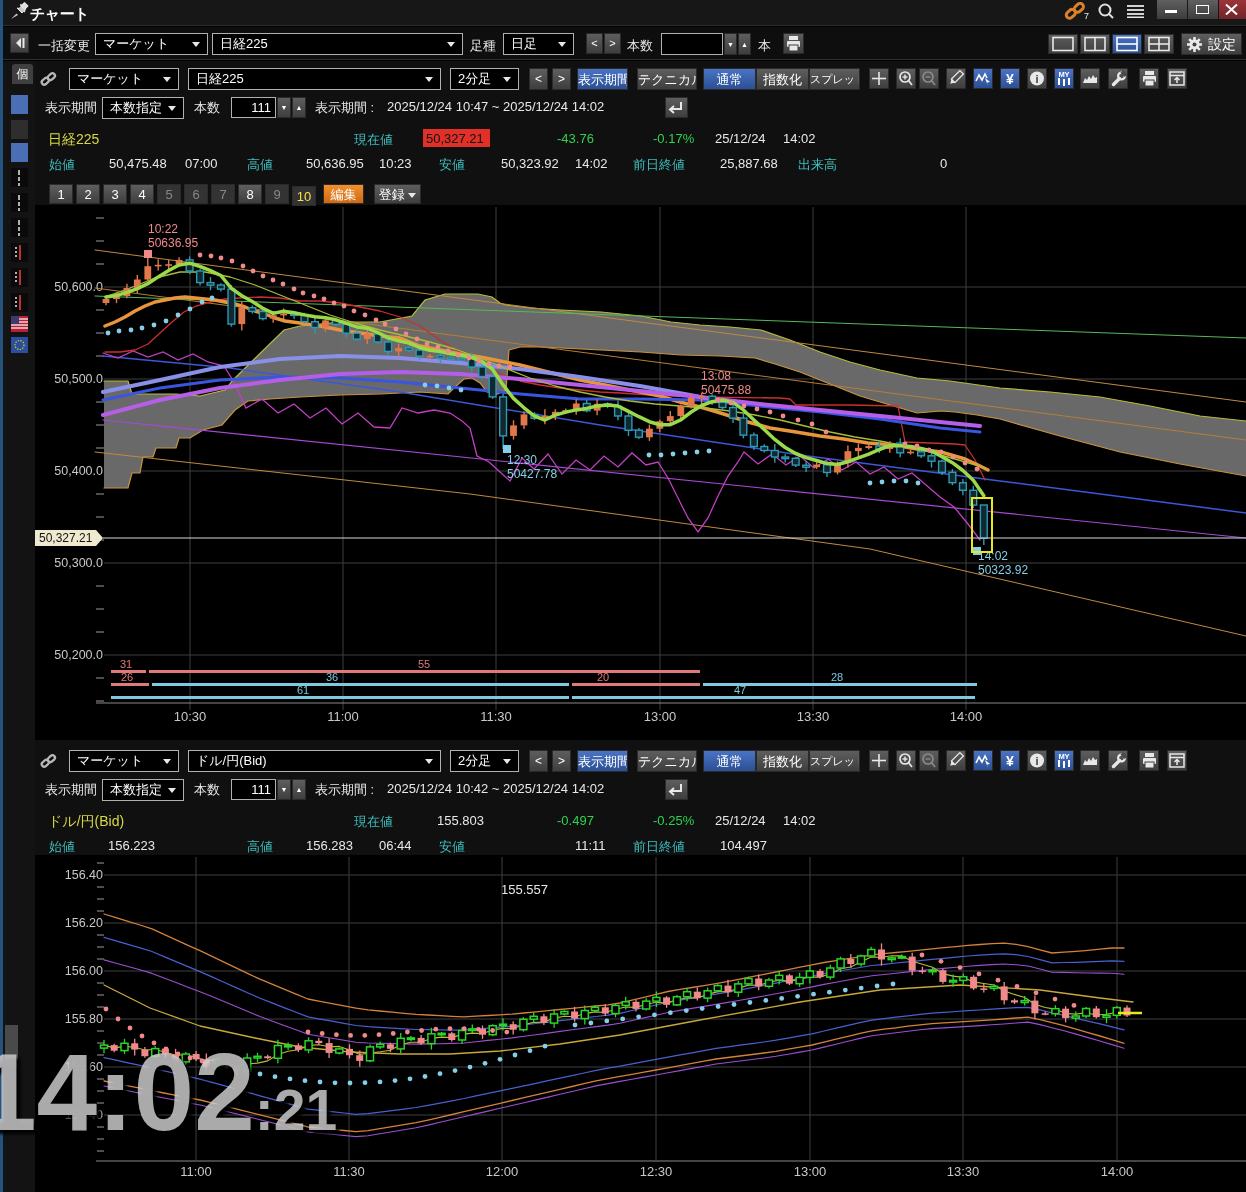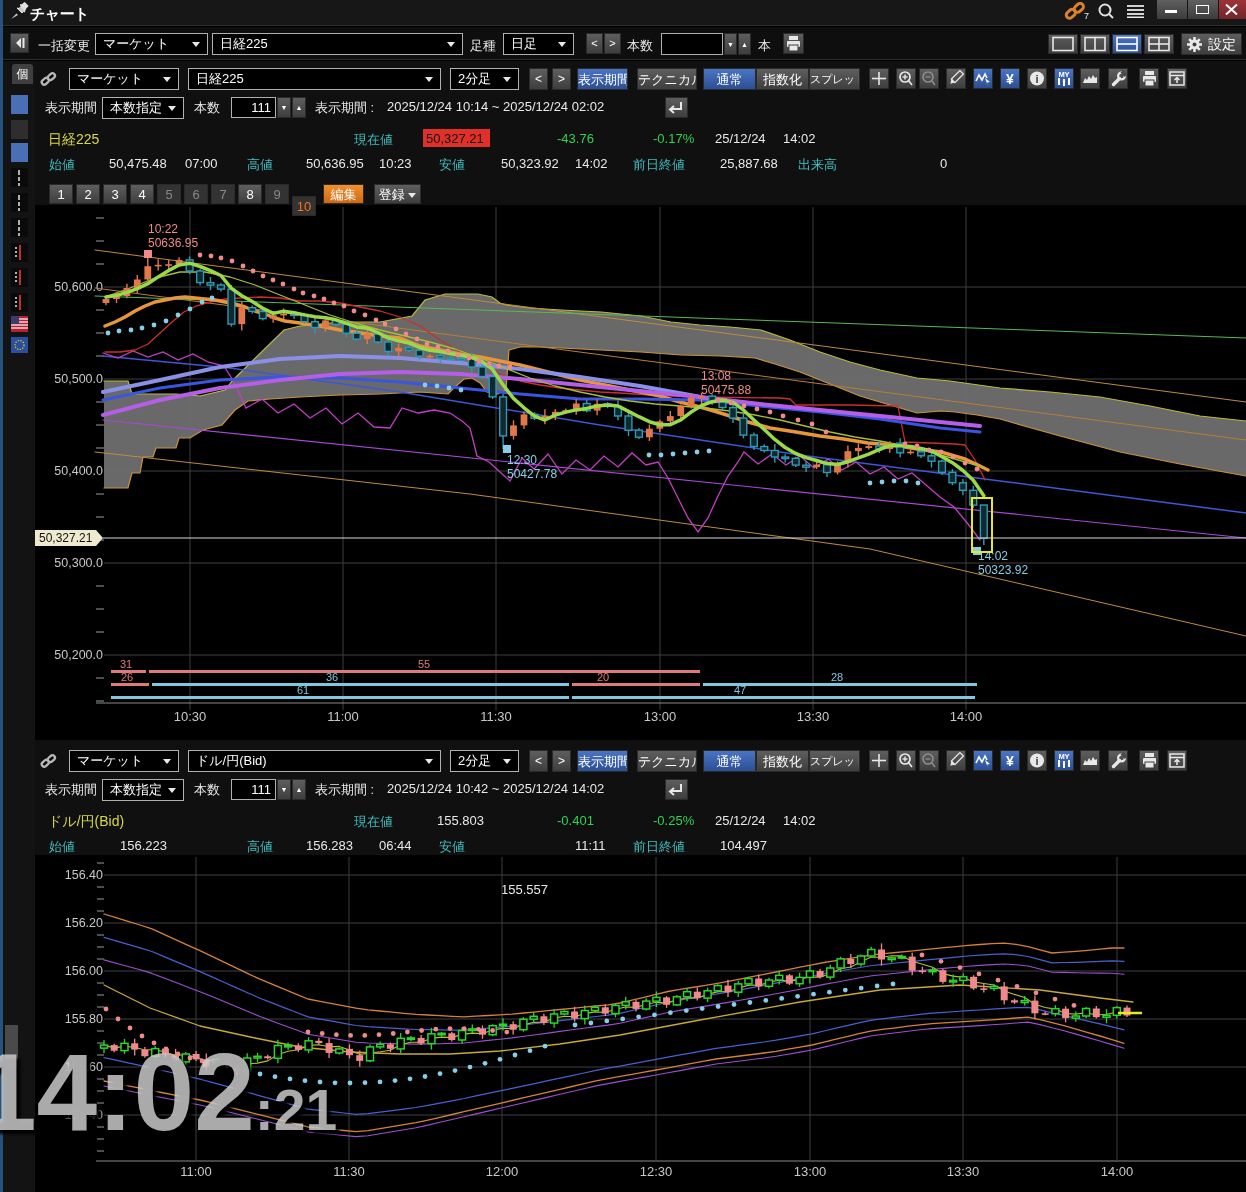--- a/index.html
+++ b/index.html
@@ -325,21 +325,21 @@
         <path d="M9,14 L9,9 M6.5,11 L9,8.5 L11.5,11" stroke="#e8e8e8" stroke-width="1.5" fill="none"></path>
       </svg>
     </div>
     <div class="t" style="left:45px;top:99px">表示期間</div>
     <div class="dd" style="left:102px;top:97px;width:82px">本数指定</div>
     <div class="t" style="left:194px;top:99px">本数</div>
     <div class="abs" style="left:231px;top:97px;width:45px;height:21px;background:#000;border:1px solid #b0b0b0;color:#fff;font-size:13px;text-align:right;line-height:19px;padding-right:4px">111</div>
     <div class="btn" style="left:277px;top:97px;width:14px;height:21px;font-size:7px;line-height:20px">▼</div>
     <div class="btn" style="left:292px;top:97px;width:14px;height:21px;font-size:7px;line-height:20px">▲</div>
     <div class="t" style="left:315px;top:99px">表示期間 :</div>
-    <div class="t" style="left:387px;top:99px">2025/12/24 10:14  ~  2025/12/24 02:02</div>
+    <div class="t" style="left:387px;top:99px">2025/12/24 10:47  ~  2025/12/24 14:02</div>
     <div class="ib" style="left:665px;top:97px;width:23px;height:21px">
       <svg width="21" height="19">
         <path d="M15,4 L15,11 L5,11 M8,8 L4,11.5 L8,15" stroke="#e8e8e8" stroke-width="2" fill="none"></path>
       </svg>
     </div>
     <div class="t yel" style="left:48px;top:131px;font-size:14px">日経225</div>
     <div class="t cy" style="left:354px;top:131px">現在値</div>
     <div class="abs" style="left:423px;top:129px;width:67px;height:18px;background:#e03028"></div>
     <div class="t" style="left:426px;top:131px;color:#111">50,327.21</div>
     <div class="t grn" style="left:557px;top:131px">-43.76</div>
@@ -361,21 +361,21 @@
     <div class="t" style="left:940px;top:156px">0</div>
     <div class="btn" style="left:49px;top:184px;width:24px;height:20px;line-height:19px;">1</div>
     <div class="btn" style="left:76px;top:184px;width:24px;height:20px;line-height:19px;">2</div>
     <div class="btn" style="left:103px;top:184px;width:24px;height:20px;line-height:19px;">3</div>
     <div class="btn" style="left:130px;top:184px;width:24px;height:20px;line-height:19px;">4</div>
     <div class="btn" style="left:157px;top:184px;width:24px;height:20px;line-height:19px;background:#333;color:#888;">5</div>
     <div class="btn" style="left:184px;top:184px;width:24px;height:20px;line-height:19px;background:#333;color:#888;">6</div>
     <div class="btn" style="left:211px;top:184px;width:24px;height:20px;line-height:19px;background:#333;color:#888;">7</div>
     <div class="btn" style="left:238px;top:184px;width:24px;height:20px;line-height:19px;">8</div>
     <div class="btn" style="left:265px;top:184px;width:24px;height:20px;line-height:19px;background:#333;color:#888;">9</div>
-    <div class="btn" style="left:292px;top:196px;width:24px;height:20px;line-height:19px;background:#333;color:#f97316;">10</div>
+    <div class="btn" style="left:292px;top:186px;width:24px;height:20px;line-height:19px;background:#333;color:#fde047;">10</div>
     <div class="btn" style="left:323px;top:184px;width:41px;height:20px;line-height:19px;background:linear-gradient(#f09030,#d06810)">編集</div>
     <div class="btn" style="left:374px;top:184px;width:47px;height:20px;line-height:19px">登録 <span style="display:inline-block;width:0;height:0;border-left:4px solid transparent;border-right:4px solid transparent;border-top:5px solid #e8e8e8;vertical-align:middle"></span></div>
 <div class="abs" style="left:35px;top:740px;width:1211px;height:115px;background:#101010"></div>
     <svg class="abs" style="left:40px;top:753px" width="20" height="17" viewBox="0 0 26 19">
       <g stroke="#b8b8b8" stroke-width="3" fill="none">
         <rect x="2" y="8.5" width="10" height="6.5" rx="3.2" transform="rotate(-42 7 12)"></rect>
         <rect x="10" y="2.5" width="10" height="6.5" rx="3.2" transform="rotate(-42 15 6)"></rect>
       </g>
     </svg>
     <div class="dd" style="left:69px;top:750px;width:110px">マーケット</div>
@@ -483,26 +483,26 @@
     <div class="t" style="left:315px;top:781px">表示期間 :</div>
     <div class="t" style="left:387px;top:781px">2025/12/24 10:42  ~  2025/12/24 14:02</div>
     <div class="ib" style="left:665px;top:779px;width:23px;height:21px">
       <svg width="21" height="19">
         <path d="M15,4 L15,11 L5,11 M8,8 L4,11.5 L8,15" stroke="#e8e8e8" stroke-width="2" fill="none"></path>
       </svg>
     </div>
     <div class="t yel" style="left:48px;top:813px;font-size:14px">ドル/円(Bid)</div>
     <div class="t cy" style="left:354px;top:813px">現在値</div>
     <div class="t" style="left:437px;top:813px">155.803</div>
-    <div class="t grn" style="left:557px;top:813px">-0.401</div>
+    <div class="t grn" style="left:557px;top:813px">-0.497</div>
     <div class="t grn" style="left:653px;top:813px">-0.25%</div>
     <div class="t" style="left:715px;top:813px">25/12/24</div>
     <div class="t" style="left:783px;top:813px">14:02</div>
     <div class="t cy" style="left:49px;top:838px">始値</div>
-    <div class="t" style="left:120px;top:838px">156.223</div>
+    <div class="t" style="left:108px;top:838px">156.223</div>
     <div class="t cy" style="left:247px;top:838px">高値</div>
     <div class="t" style="left:306px;top:838px">156.283</div>
     <div class="t" style="left:379px;top:838px">06:44</div>
     <div class="t cy" style="left:439px;top:838px">安値</div>
     <div class="t" style="left:501px;top:882px">155.557</div>
     <div class="t" style="left:575px;top:838px">11:11</div>
     <div class="t cy" style="left:633px;top:838px">前日終値</div>
     <div class="t" style="left:720px;top:838px">104.497</div>
 
 <svg id="c1" width="1246" height="735" viewBox="0 0 1246 735">

